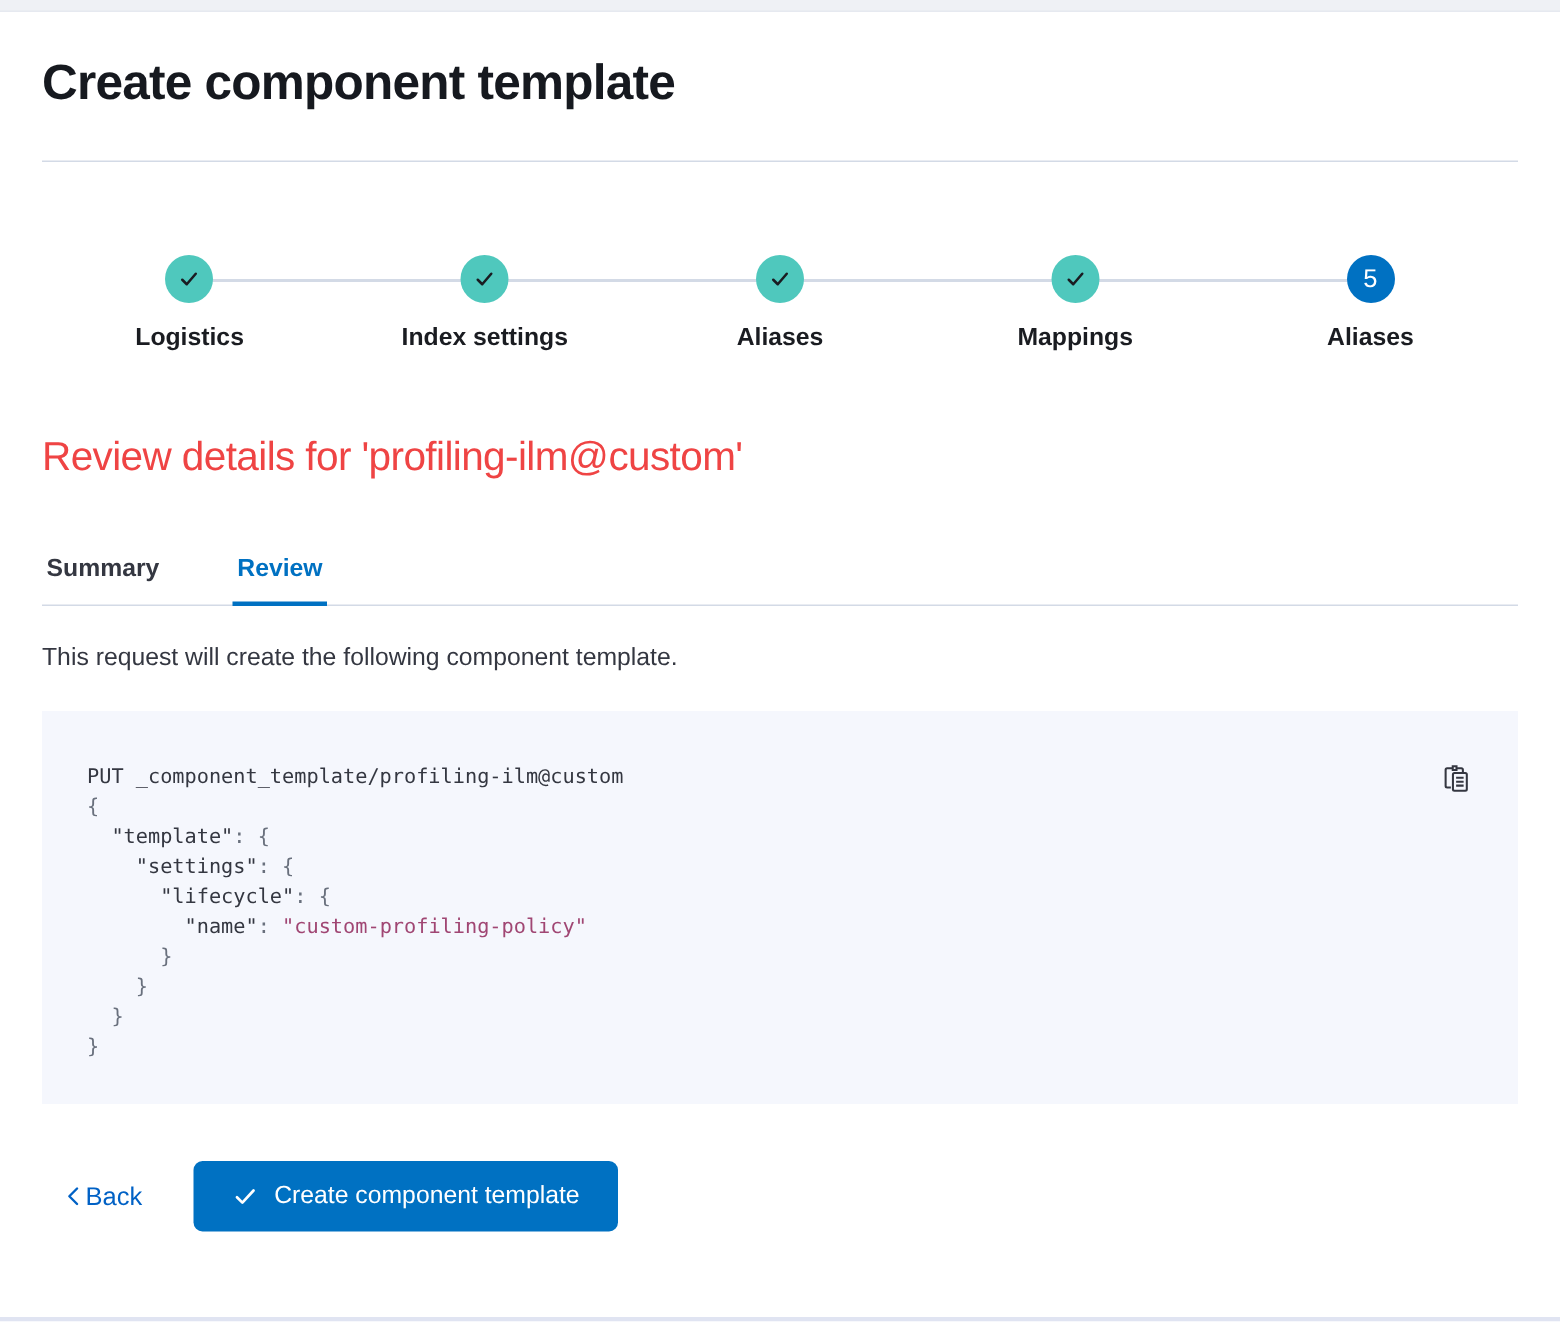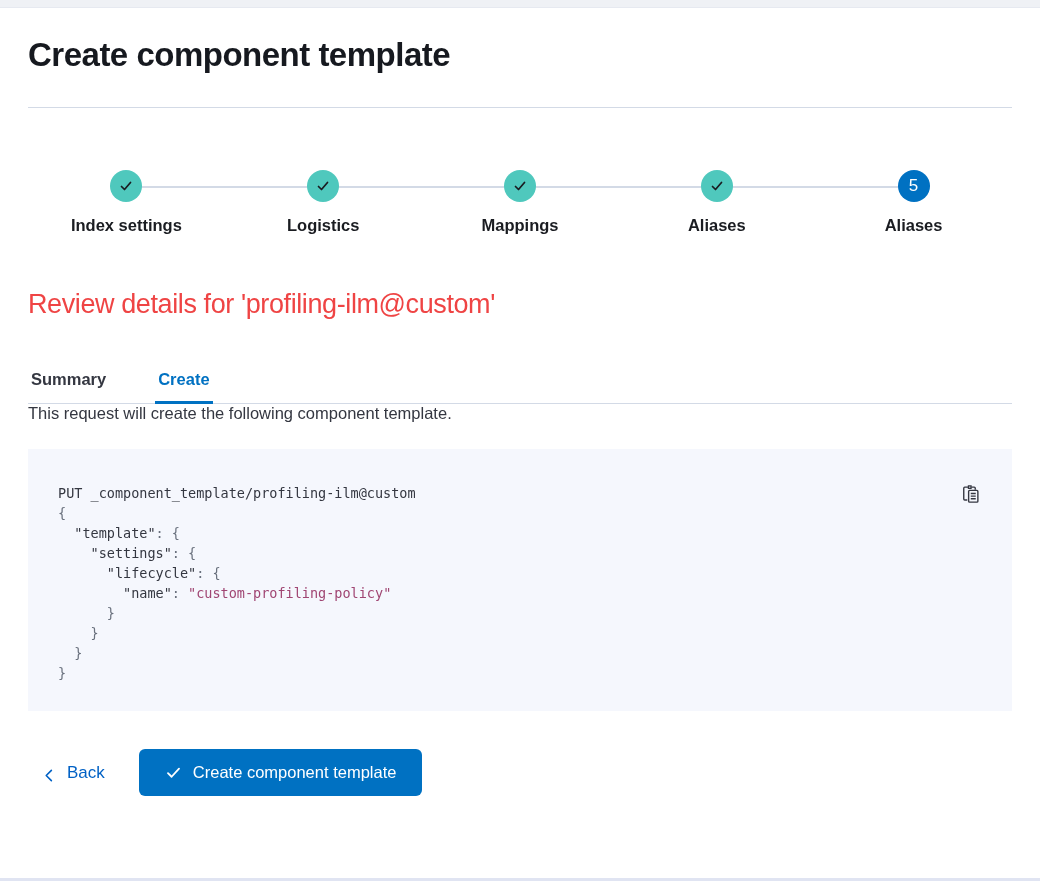--- a/index.html
+++ b/index.html
@@ -106,20 +106,21 @@
   .tab.selected { color: var(--primary, #0071c2); }
   .tab.selected::after {
     content: "";
     position: absolute;
     left: 0; right: 0; bottom: -1px;
     height: 3px;
     background: var(--primary, #0071c2);
   }
 
   .request-description {
+    margin-top: 25px;
     font-size: 16.5px;
     color: #343741;
   }
 
   
   .code-block {
     margin-top: 26px;
     background: var(--code-bg, #f5f7fd);
     position: relative;
     padding: 34px 30px 28px;
@@ -145,22 +146,21 @@
   }
 
   
   .footer {
     margin-top: 38px;
     display: flex;
     align-items: center;
   }
   .back-link {
     display: flex;
-    align-items: flex-end;
-    gap: 10px;
+    align-items: center;
     margin-left: 14px;
     color: var(--link, #0061c5);
     font-size: 17px;
     cursor: pointer;
     background: transparent; border: none;
     font-family: inherit;
   }
   .create-button {
     margin-left: 34px;
     height: 47px;
@@ -189,59 +189,59 @@
 
   <div class="divider"></div>
 
   <div class="stepper">
     <button class="step complete">
       <span class="step-circle">
         <svg width="16" height="16" viewBox="0 0 16 16" fill="none">
             <path d="M3.5 8.5 L6.5 11.5 L12.5 4.5" stroke="#1a1c21" stroke-width="1.7" stroke-linecap="round" stroke-linejoin="round"></path>
           </svg>
       </span>
+      <span class="step-label">Logistics</span>
+    </button>
+    <button class="step complete">
+      <span class="step-circle">
+        <svg width="16" height="16" viewBox="0 0 16 16" fill="none">
+            <path d="M3.5 8.5 L6.5 11.5 L12.5 4.5" stroke="#1a1c21" stroke-width="1.7" stroke-linecap="round" stroke-linejoin="round"></path>
+          </svg>
+      </span>
       <span class="step-label">Index settings</span>
     </button>
     <button class="step complete">
       <span class="step-circle">
         <svg width="16" height="16" viewBox="0 0 16 16" fill="none">
             <path d="M3.5 8.5 L6.5 11.5 L12.5 4.5" stroke="#1a1c21" stroke-width="1.7" stroke-linecap="round" stroke-linejoin="round"></path>
           </svg>
       </span>
-      <span class="step-label">Logistics</span>
+      <span class="step-label">Aliases</span>
     </button>
     <button class="step complete">
       <span class="step-circle">
         <svg width="16" height="16" viewBox="0 0 16 16" fill="none">
             <path d="M3.5 8.5 L6.5 11.5 L12.5 4.5" stroke="#1a1c21" stroke-width="1.7" stroke-linecap="round" stroke-linejoin="round"></path>
           </svg>
       </span>
       <span class="step-label">Mappings</span>
-    </button>
-    <button class="step complete">
-      <span class="step-circle">
-        <svg width="16" height="16" viewBox="0 0 16 16" fill="none">
-            <path d="M3.5 8.5 L6.5 11.5 L12.5 4.5" stroke="#1a1c21" stroke-width="1.7" stroke-linecap="round" stroke-linejoin="round"></path>
-          </svg>
-      </span>
-      <span class="step-label">Aliases</span>
     </button>
     <button class="step current">
       <span class="step-circle">
         <span class="step-number">5</span>
       </span>
       <span class="step-label">Aliases</span>
     </button>
   </div>
 
   <h2 class="review-heading">Review details for 'profiling-ilm@custom'</h2>
 
   <div class="tabs">
     <button class="tab">Summary</button>
-    <button class="tab selected">Create</button>
+    <button class="tab selected">Review</button>
   </div>
 
   <div class="request-description">This request will create the following component template.</div>
 
   <div class="code-block">
     <div class="code-content"><div class="code-line"><span class="c-t">PUT _component_template/profiling-ilm@custom</span></div><div class="code-line"><span class="c-p">{</span></div><div class="code-line"><span class="c-t">  "template"</span><span class="c-p">: {</span></div><div class="code-line"><span class="c-t">    "settings"</span><span class="c-p">: {</span></div><div class="code-line"><span class="c-t">      "lifecycle"</span><span class="c-p">: {</span></div><div class="code-line"><span class="c-t">        "name"</span><span class="c-p">: </span><span class="c-s">"custom-profiling-policy"</span></div><div class="code-line"><span class="c-p">      }</span></div><div class="code-line"><span class="c-p">    }</span></div><div class="code-line"><span class="c-p">  }</span></div><div class="code-line"><span class="c-p">}</span></div></div>
     <button class="copy-button" title="">
       <svg width="20" height="20" viewBox="0 0 16 16" fill="none">
         <path d="M6 1.5 h2 v2 h-2 z" stroke="#343741" stroke-width="1.1"></path>
         <path d="M5.8 2.5 H3 a0.8 0.8 0 0 0 -0.8 .8 V12 a0.8 0.8 0 0 0 .8 .8 h2" stroke="#343741" stroke-width="1.1"></path>

